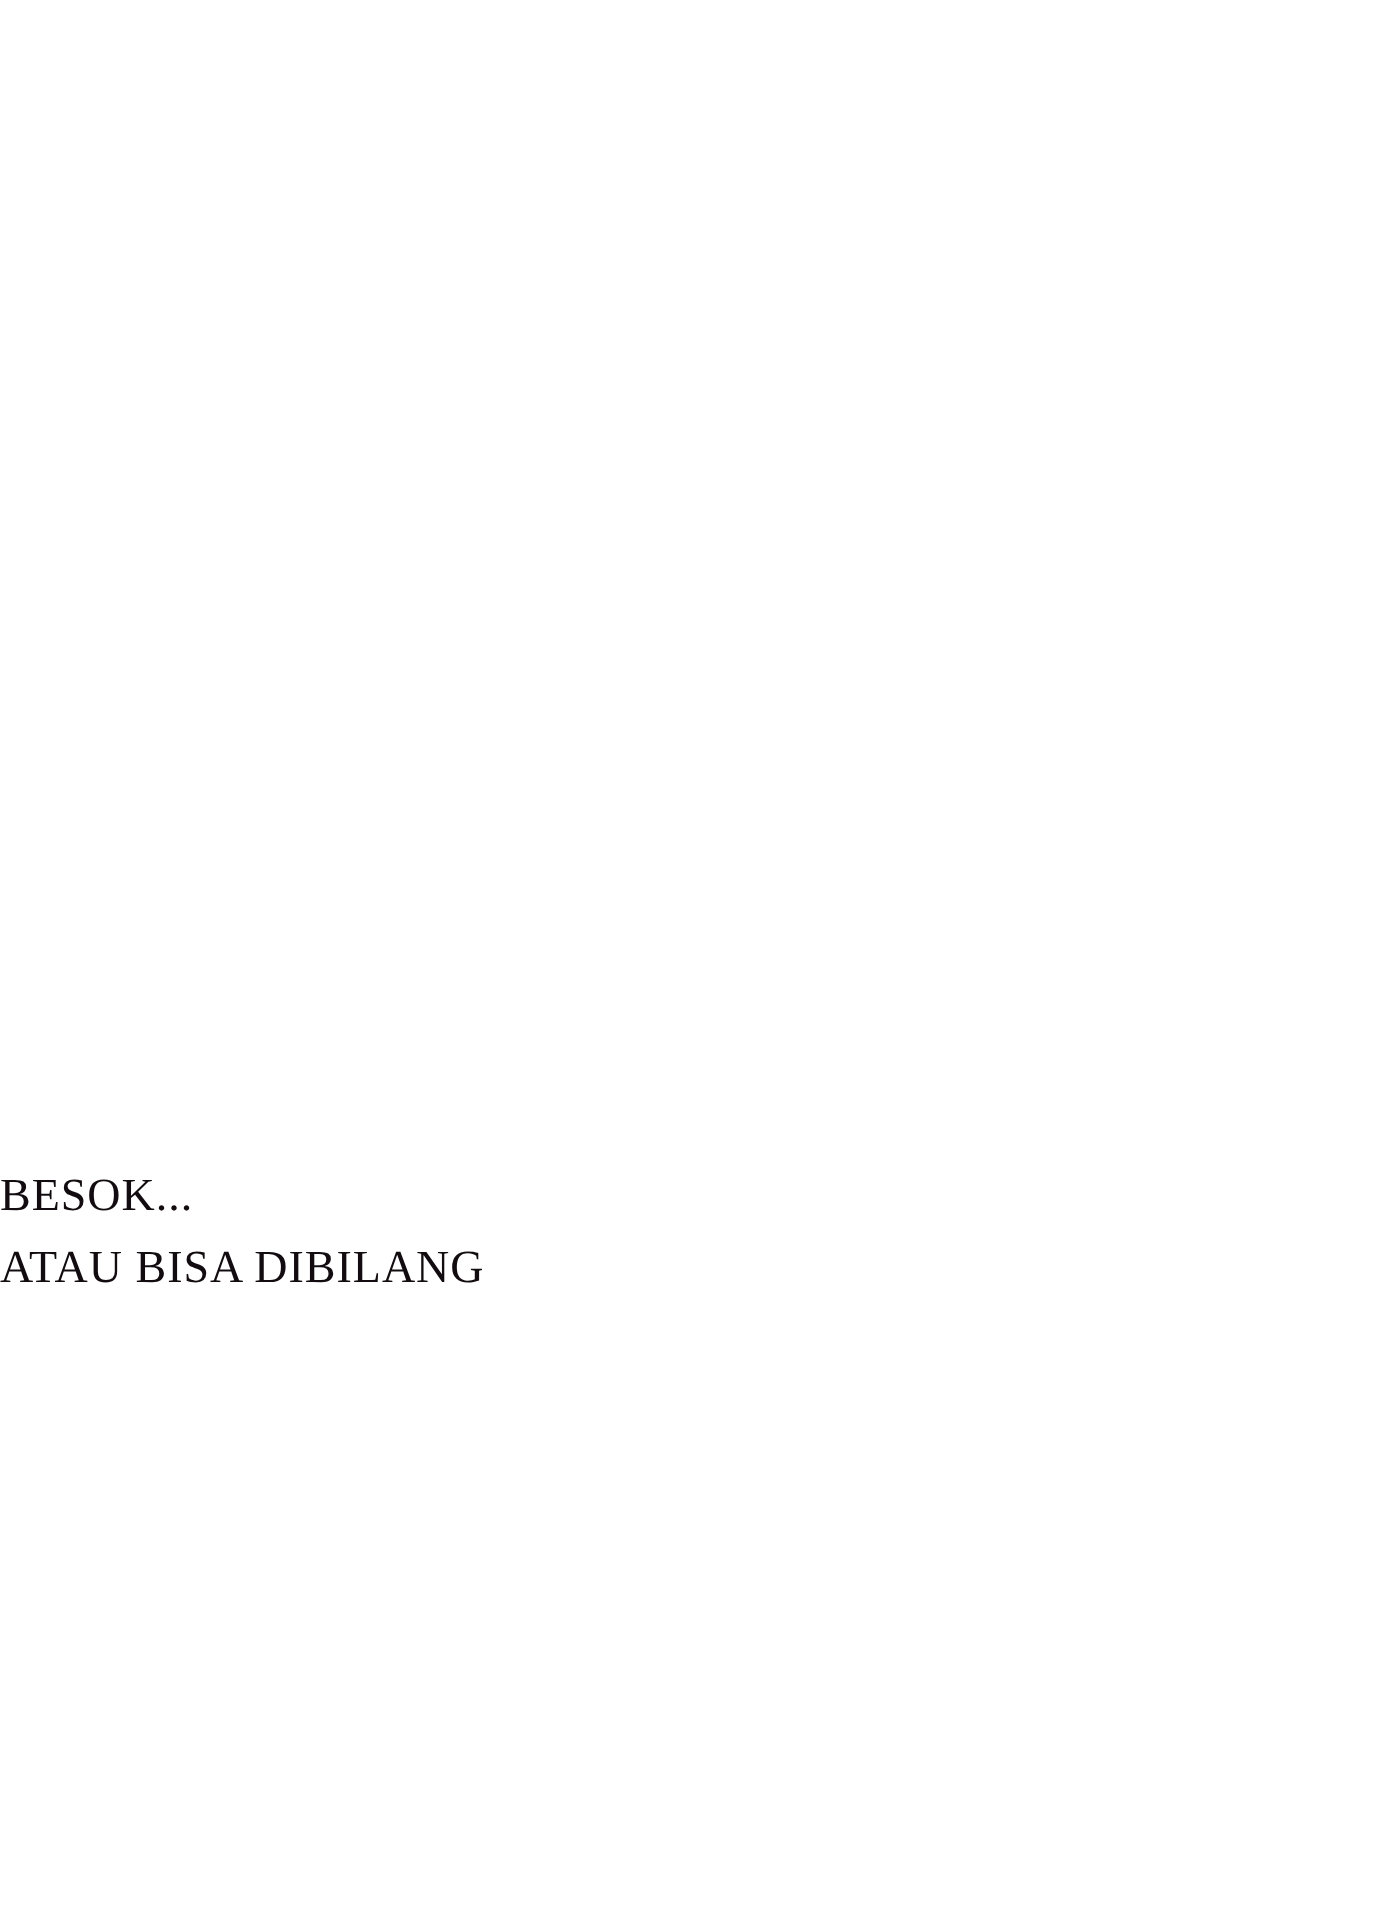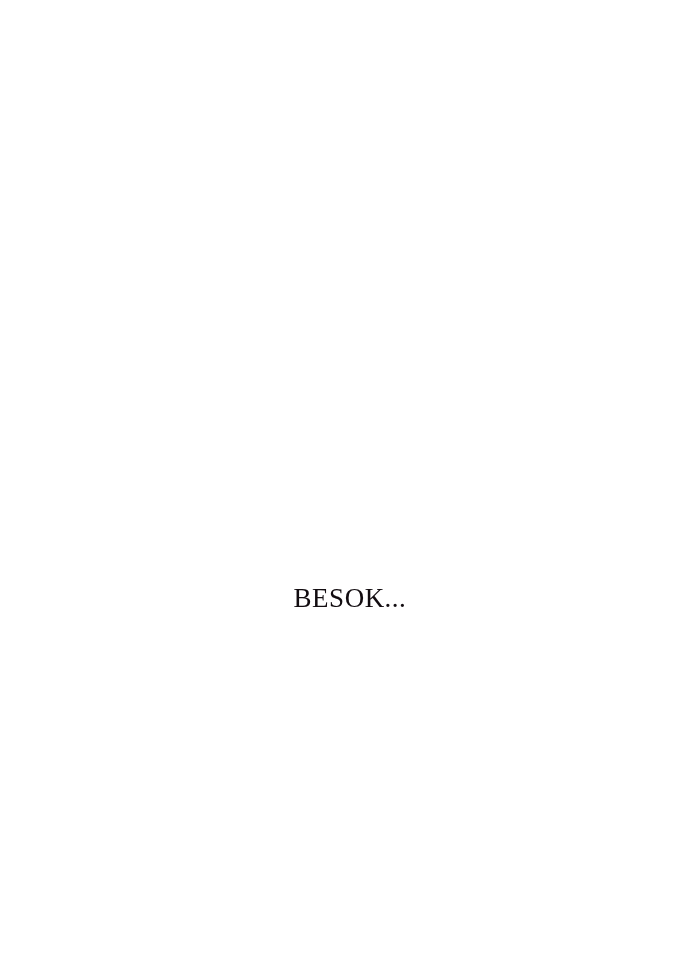--- a/index.html
+++ b/index.html
@@ -13,32 +13,32 @@
     height: 966px;
     background: #ffffff;
     overflow: hidden;
     font-family: "Liberation Serif", serif;
   }
   #caption-block {
     position: absolute;
     left: 0;
     right: 0;
     top: 580px;
-    text-align: center;
     color: #120c10;
     font-family: "Liberation Serif", serif;
-    font-size: 27px;
+    font-size: 23px;
     line-height: 36px;
     letter-spacing: 0.5px;
   }
   .caption-line {
     display: block;
     white-space: pre;
   }
 </style>
 </head>
 <body>
 
 <div id="page">
   <div id="caption-block">
     <span class="caption-line">BESOK...</span>
+    <span class="caption-line">ATAU BISA DIBILANG</span>
   </div>
 </div>
 
 </body></html>

